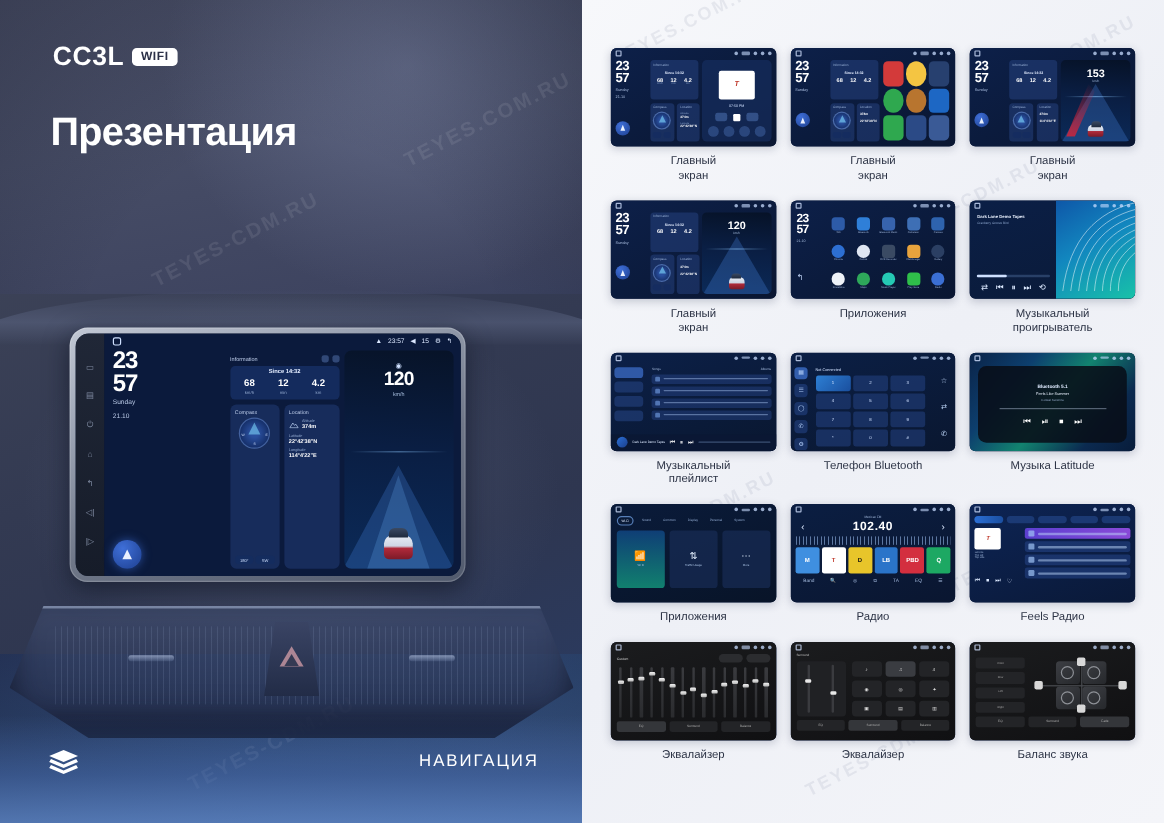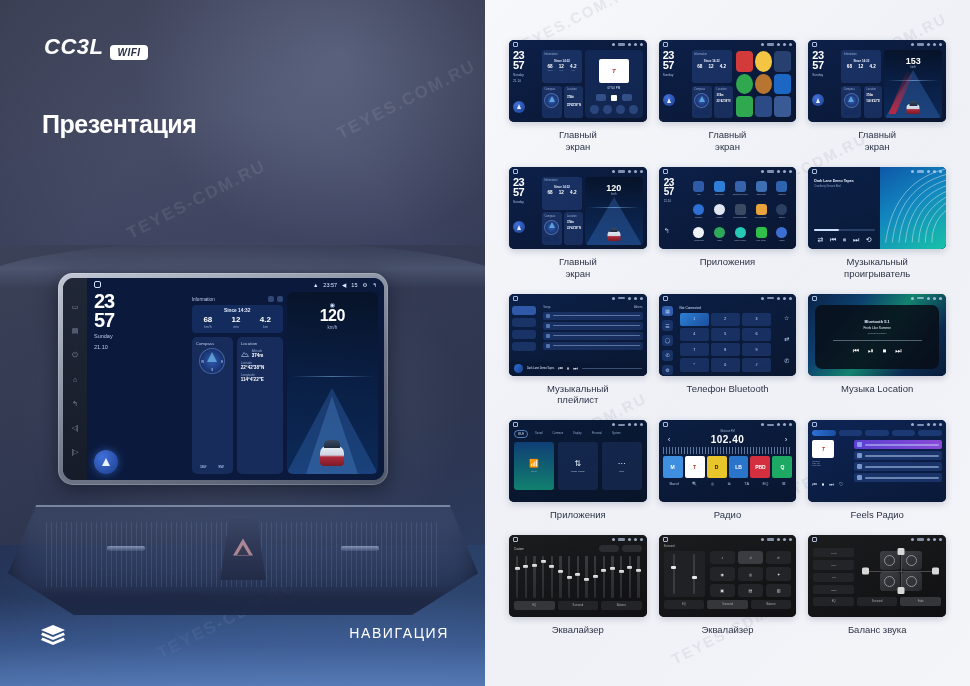--- a/index.html
+++ b/index.html
@@ -20,30 +20,30 @@
       linear-gradient(170deg, #4b5068 0%, #474d66 18%, #3e4460 38%, #2f3a5c 55%, #2a3a62 70%, #33507f 85%, #4a6ea6 100%);
   }
   .hero-vignette {
     position:absolute; inset:0;
     background: radial-gradient(ellipse 90% 70% at 50% 45%, rgba(0,0,0,0) 40%, rgba(12,16,30,0.35) 100%);
     pointer-events:none;
   }
   .wm { position:absolute; color:rgba(255,255,255,0.085); font-size:17px; letter-spacing:2px;
         transform:rotate(-27deg); white-space:nowrap; font-weight:700; pointer-events:none; }
 
-  .logo-row { position:absolute; left:44px; top:34px; display:flex; align-items:flex-end; gap:7px;font-style:italic; }
+  .logo-row { position:absolute; left:44px; top:34px; display:flex; align-items:center; gap:7px; }
   .logo-text { color:#fff; font-size:22px; font-weight:700; letter-spacing:0.5px; }
   .logo-badge {
     background:#fff; color:#2b3047; font-size:10px; font-weight:700;
     padding:2px 7px 2px 7px; border-radius:4px; letter-spacing:0.5px;
   }
 
   .hero-title { position:absolute; left:42px; top:88px; color:#fff; }
   .hero-year { font-size:51px; font-weight:800; line-height:1.0; letter-spacing:-1px; }
-  .hero-l1 { font-size:25px; font-weight:800; line-height:1.18; margin-top:22px; letter-spacing:-0.5px;}
+  .hero-l1 { font-size:33px; font-weight:800; line-height:1.18; margin-top:3px; letter-spacing:-0.5px;}
   .hero-l2 { font-size:33px; font-weight:800; line-height:1.18; letter-spacing:-0.5px;}
 
   
   .dash { position:absolute; left:0; top:255px; width:485px; height:431px; }
   .dash-bg {
     position:absolute; left:-40px; top:-10px; width:565px; height:300px;
     background:
       radial-gradient(ellipse 55% 80% at 50% 55%, rgba(120,130,160,0.30), rgba(0,0,0,0) 72%),
       linear-gradient(160deg,#3c4257 0%, #333a52 40%, #2e3650 70%, #2b3a5e 100%);
     filter: blur(0.4px);
@@ -1167,21 +1167,21 @@
               <div class="btm-pb"></div>
               <div class="btm-ctrl">
                 <span>⏮</span>
                 <span>⏯</span>
                 <span>⏹</span>
                 <span>⏭</span>
               </div>
             </div>
           </div>
         </div>
-        <div class="cap">Музыка Location</div>
+        <div class="cap">Музыка Latitude</div>
       </div>
 
       <div class="cell">
         <div class="thumb">
           <div class="t-sbar">
               <i class="lft"></i>
               <span class="rgt">
                 <i class="t-dot"></i>
                 <i class="t-bar-sm"></i>
                 <i class="t-dot"></i>

